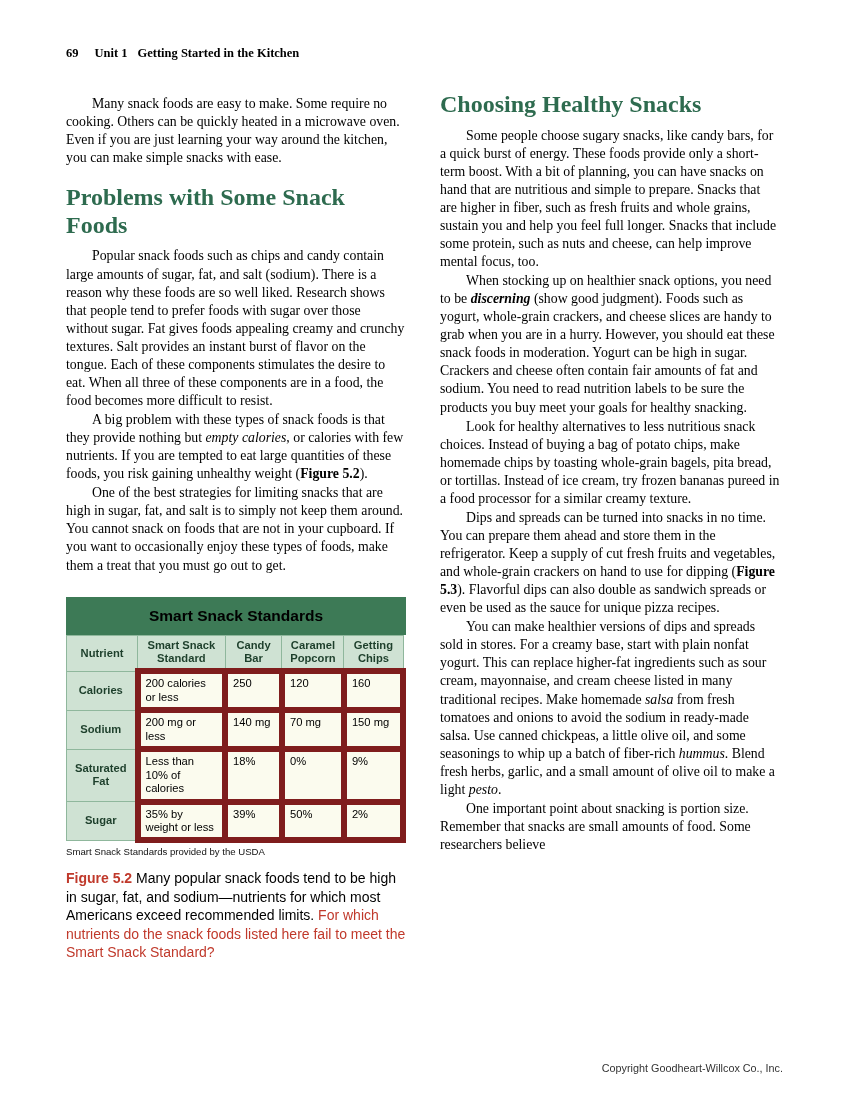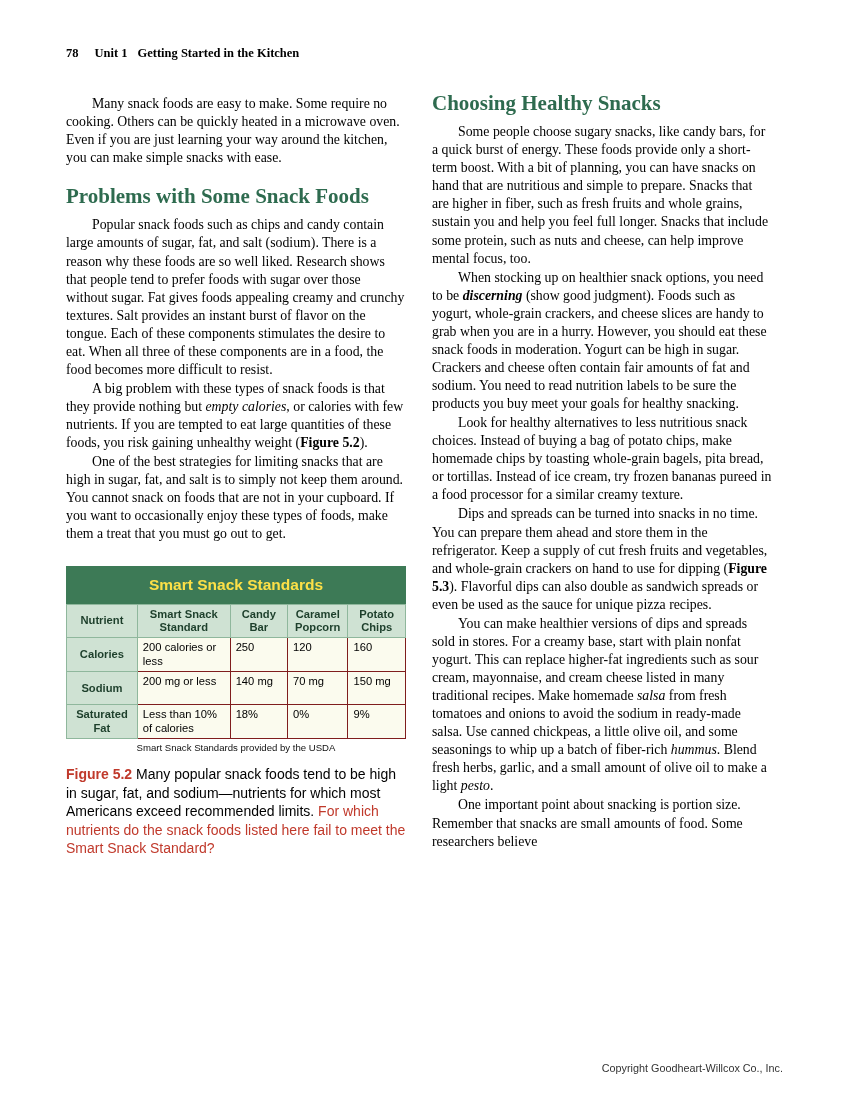--- a/index.html
+++ b/index.html
@@ -36,39 +36,39 @@
   .runhead .unit {
     font-weight: bold;
     margin-right: 10px;
   }
   .runhead .unittitle {
     font-weight: bold;
   }
   
   .columns {
     display: flex;
-    gap: 26px;
+    gap: 34px;
     align-items: flex-start;
   }
   .col {
     width: 340px;
   }
   p {
     margin: 0 0 0 0;
     font-size: 13.8px;
     line-height: 1.31;
     text-align: left;
     text-indent: 26px;
   }
   p + p {
     margin-top: 1px;
   }
   h2 {
     font-family: "Liberation Serif", serif;
-    font-size: 21px;
+    font-size: 24px;
     font-weight: bold;
     color: #2e6b4f;
     margin: 17px 0 8px 0;
     line-height: 1.15;
   }
   .col-right h2:first-child {
     margin-top: -4px;
   }
   em {
     font-style: italic;
@@ -90,21 +90,21 @@
   table.snack {
     border-collapse: collapse;
     width: 340px;
     font-family: "Liberation Sans", sans-serif;
     font-size: 11.2px;
     border: 1px solid #5c8c6e;
   }
   table.snack caption {
     caption-side: top;
     background: #3d7a56;
-    color: #fde047;
+    color: #000000;
     font-family: "Liberation Sans", sans-serif;
     font-size: 15.5px;
     font-weight: bold;
     padding: 9px 0 9px 0;
     text-align: center;
     border: 1px solid #3d7a56;
   }
   table.snack th {
     background: #cfe2d3;
     color: #1d3f2b;
@@ -115,32 +115,32 @@
     vertical-align: middle;
     line-height: 1.2;
   }
   table.snack th.rowhead {
     background: #cfe2d3;
     text-align: center;
     width: 66px;
   }
   table.snack td {
     background: #fbfbee;
-    border: 1px solid #7f1d1d;
+    border: 6px solid #7f1d1d;
     padding: 3px 5px;
     vertical-align: top;
     line-height: 1.2;
     height: 26px;
   }
   table.snack td.std { width: 96px; }
   table.snack td.val { width: 52px; }
   .table-credit {
     font-family: "Liberation Sans", sans-serif;
     font-size: 9.6px;
-    text-align: center;
+    text-align: left;
     margin-top: 3px;
     color: #111;
   }
   
   .figcap {
     margin-top: 12px;
     font-family: "Liberation Sans", sans-serif;
     font-size: 14px;
     line-height: 1.32;
     color: #000;
@@ -161,21 +161,21 @@
     font-size: 10.8px;
     color: #333333;
   }
 </style>
 </head>
 <body>
 
 <div class="page">
 
   <div class="runhead">
-    <span class="pagenum">78</span><span class="unit">Unit 1</span><span class="unittitle">Getting Started in the Kitchen</span>
+    <span class="pagenum">69</span><span class="unit">Unit 1</span><span class="unittitle">Getting Started in the Kitchen</span>
   </div>
 
   <div class="columns">
 
     <div class="col col-left">
 
       <p>Many snack foods are easy to make. Some require no cooking. Others can be quickly heated in a microwave oven. Even if you are just learning your way around the kitchen, you can make simple snacks with ease.</p>
 
       <h2>Problems with Some Snack Foods</h2>
 
@@ -187,21 +187,21 @@
 
       <div class="table-wrap">
         <table class="snack">
           <caption>Smart Snack Standards</caption>
           <thead>
             <tr>
               <th class="rowhead">Nutrient</th>
               <th>Smart Snack Standard</th>
               <th>Candy Bar</th>
               <th>Caramel Popcorn</th>
-              <th>Potato Chips</th>
+              <th>Getting Chips</th>
             </tr>
           </thead>
           <tbody>
             <tr>
               <th class="rowhead">Calories</th>
               <td class="std">200 calories or less</td>
               <td class="val">250</td>
               <td class="val">120</td>
               <td class="val">160</td>
             </tr>
@@ -212,20 +212,27 @@
               <td class="val">70 mg</td>
               <td class="val">150 mg</td>
             </tr>
             <tr>
               <th class="rowhead">Saturated Fat</th>
               <td class="std">Less than 10% of calories</td>
               <td class="val">18%</td>
               <td class="val">0%</td>
               <td class="val">9%</td>
             </tr>
+            <tr>
+              <th class="rowhead">Sugar</th>
+              <td class="std">35% by weight or less</td>
+              <td class="val">39%</td>
+              <td class="val">50%</td>
+              <td class="val">2%</td>
+            </tr>
           </tbody>
         </table>
         <div class="table-credit">Smart Snack Standards provided by the USDA</div>
 
         <div class="figcap">
           <span class="label">Figure 5.2</span>
           <span>Many popular snack foods tend to be high in sugar, fat, and sodium—nutrients for which most Americans exceed recommended limits. </span><span class="question">For which nutrients do the snack foods listed here fail to meet the Smart Snack Standard?</span>
         </div>
       </div>
 

